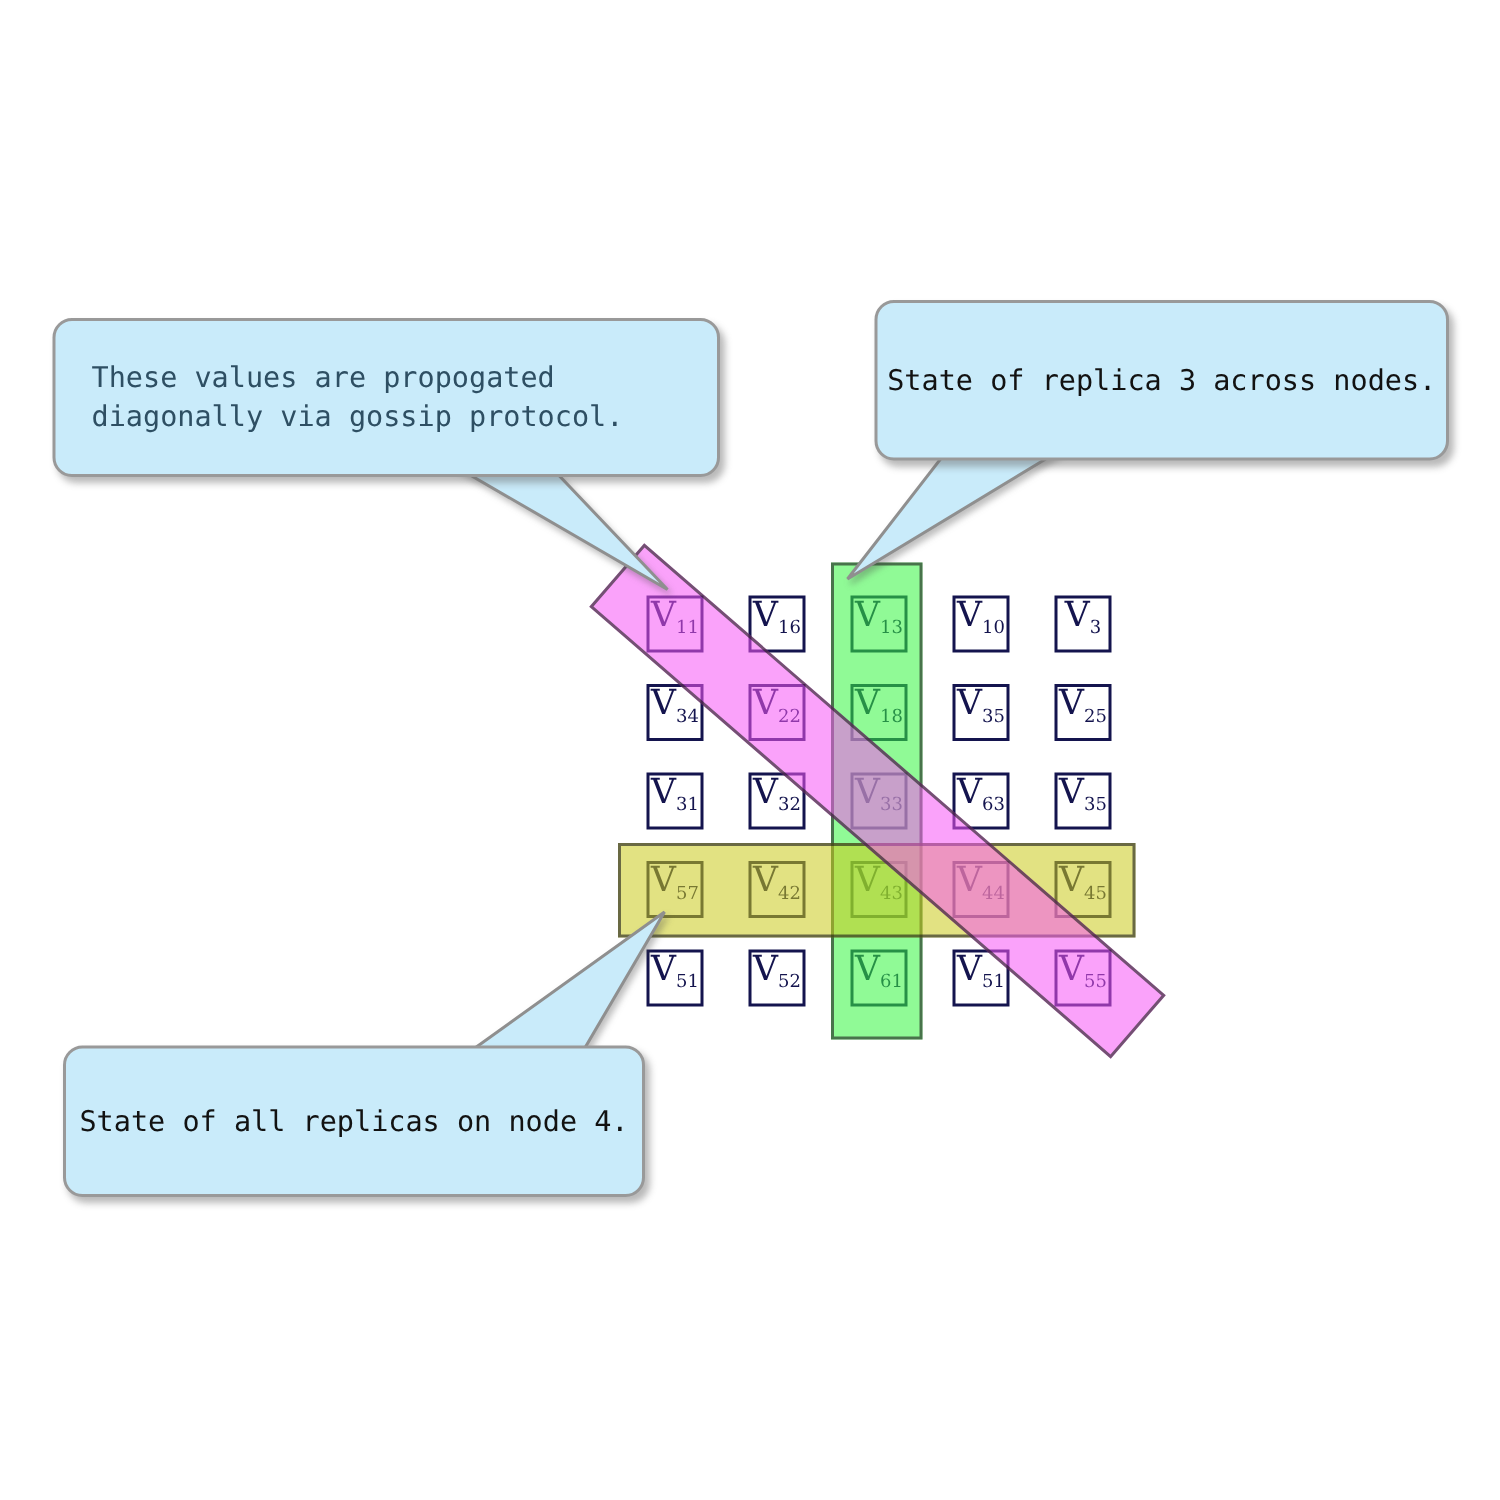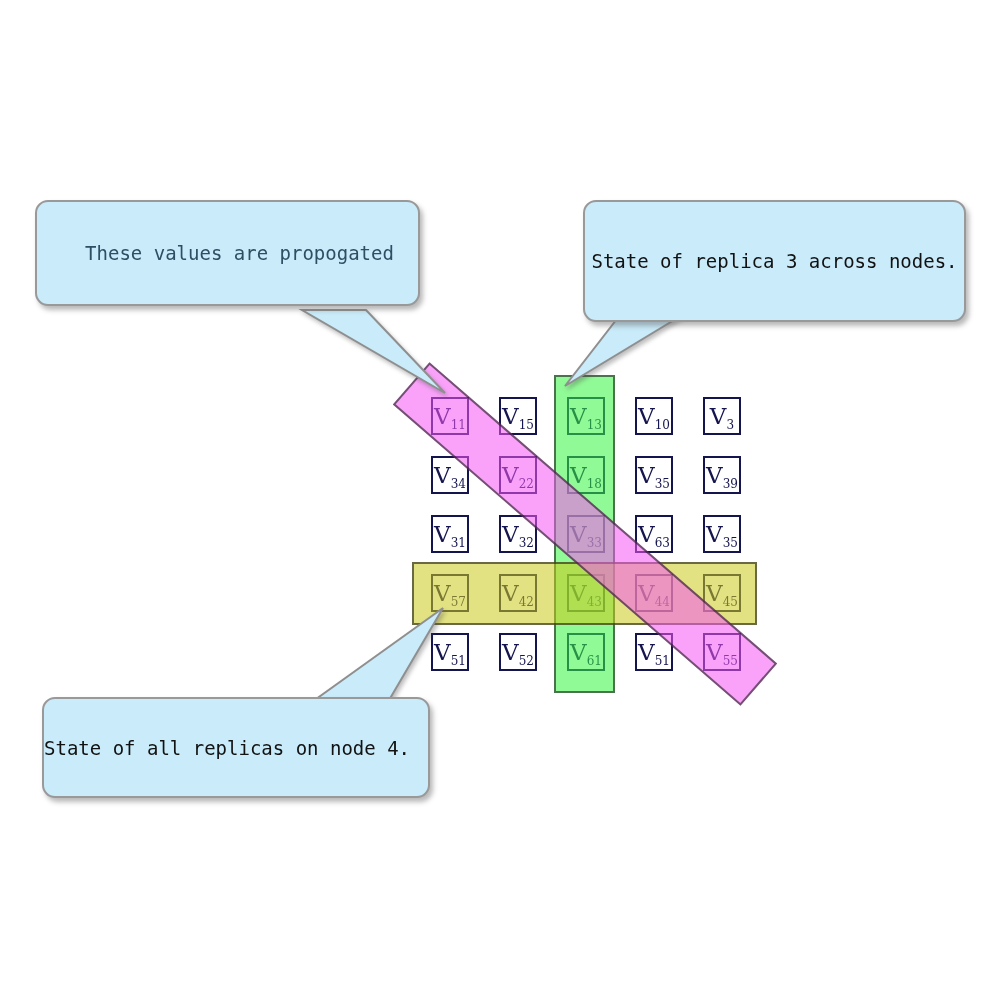--- a/index.html
+++ b/index.html
@@ -14,21 +14,21 @@
     display:grid;
     grid-template-columns:repeat(5,38px);
     grid-auto-rows:38px;
     column-gap:30px; row-gap:21px;
     z-index:1;
   }
   .cell {
     box-sizing:border-box;
     border:2px solid var(--cell_border);
     background:#ffffff;
-    display:flex; align-items:center; justify-content:center;
+    display:flex; justify-content:center;
   }
   .lbl { white-space:nowrap; color:var(--cell_text); font-family:"DejaVu Serif", serif; }
   .lbl .sym { font-size:23px; line-height:1; }
   .lbl sub  { font-size:12px; line-height:1; vertical-align:baseline; position:relative; top:5px; left:0; }
 
   
   .band { position:absolute; box-sizing:border-box; border:2px solid var(--band_border); }
   .band-green   { left:554px; top:375px; width:61px;  height:318px; background:var(--band_green_fill);   z-index:2; }
   .band-yellow  { left:412px; top:562px; width:345px; height:63px;  background:var(--band_yellow_fill);  z-index:3; }
   .band-magenta { left:355px; top:506px; width:460px; height:56px;  background:var(--band_magenta_fill); z-index:4;
@@ -42,35 +42,35 @@
   
   .callout {
     position:absolute; box-sizing:border-box; z-index:6;
     background:var(--callout_fill);
     border:2px solid var(--callout_border);
     border-radius:13px;
     box-shadow:3px 4px 5px rgba(100,100,100,0.45);
     display:flex; flex-direction:column; justify-content:center;
     font-size:19px; line-height:26px;
   }
-  .callout-gossip  { left:35px;  top:200px; width:385px; height:106px; padding-left:24px; color:var(--callout_text_primary);text-align:center; }
-  .callout-replica { left:583px; top:200px; width:383px; height:122px; text-align:center; color:var(--callout_text_dark); }
-  .callout-node    { left:42px;  top:697px; width:388px; height:101px; color:var(--callout_text_dark); }
+  .callout-gossip  { left:35px;  top:212px; width:445px; height:106px; padding-left:24px; color:var(--callout_text_primary); }
+  .callout-replica { left:583px; top:200px; width:383px; height:107px; text-align:center; color:var(--callout_text_dark); }
+  .callout-node    { left:42px;  top:697px; width:388px; height:101px; text-align:center; color:var(--callout_text_dark); }
 </style>
 </head>
 <body>
 
 <div class="canvas">
 
   <div class="grid">
     <div class="cell">
         <span class="lbl"><span class="sym">V</span><sub>11</sub></span>
       </div>
     <div class="cell">
-        <span class="lbl"><span class="sym">V</span><sub>15</sub></span>
+        <span class="lbl"><span class="sym">V</span><sub>16</sub></span>
       </div>
     <div class="cell">
         <span class="lbl"><span class="sym">V</span><sub>13</sub></span>
       </div>
     <div class="cell">
         <span class="lbl"><span class="sym">V</span><sub>10</sub></span>
       </div>
     <div class="cell">
         <span class="lbl"><span class="sym">V</span><sub>3</sub></span>
       </div>
@@ -81,21 +81,21 @@
     <div class="cell">
         <span class="lbl"><span class="sym">V</span><sub>22</sub></span>
       </div>
     <div class="cell">
         <span class="lbl"><span class="sym">V</span><sub>18</sub></span>
       </div>
     <div class="cell">
         <span class="lbl"><span class="sym">V</span><sub>35</sub></span>
       </div>
     <div class="cell">
-        <span class="lbl"><span class="sym">V</span><sub>39</sub></span>
+        <span class="lbl"><span class="sym">V</span><sub>25</sub></span>
       </div>
 
     <div class="cell">
         <span class="lbl"><span class="sym">V</span><sub>31</sub></span>
       </div>
     <div class="cell">
         <span class="lbl"><span class="sym">V</span><sub>32</sub></span>
       </div>
     <div class="cell">
         <span class="lbl"><span class="sym">V</span><sub>33</sub></span>
@@ -145,20 +145,21 @@
   <div class="band band-magenta"></div>
 
   <svg class="tails" viewBox="0 0 1000 1000" xmlns="http://www.w3.org/2000/svg">
     <polygon class="tail" points="302,310 366,310 445,393"></polygon>
     <polygon class="tail" points="634,297 712,297 565,386"></polygon>
     <polygon class="tail" points="305,707 385,707 443,608"></polygon>
   </svg>
 
   <div class="callout callout-gossip">
     <div>These values are propogated</div>
+    <div>diagonally via gossip protocol.</div>
   </div>
 
   <div class="callout callout-replica">
     <div>State of replica 3 across nodes.</div>
   </div>
 
   <div class="callout callout-node">
     <div>State of all replicas on node 4.</div>
   </div>
 

